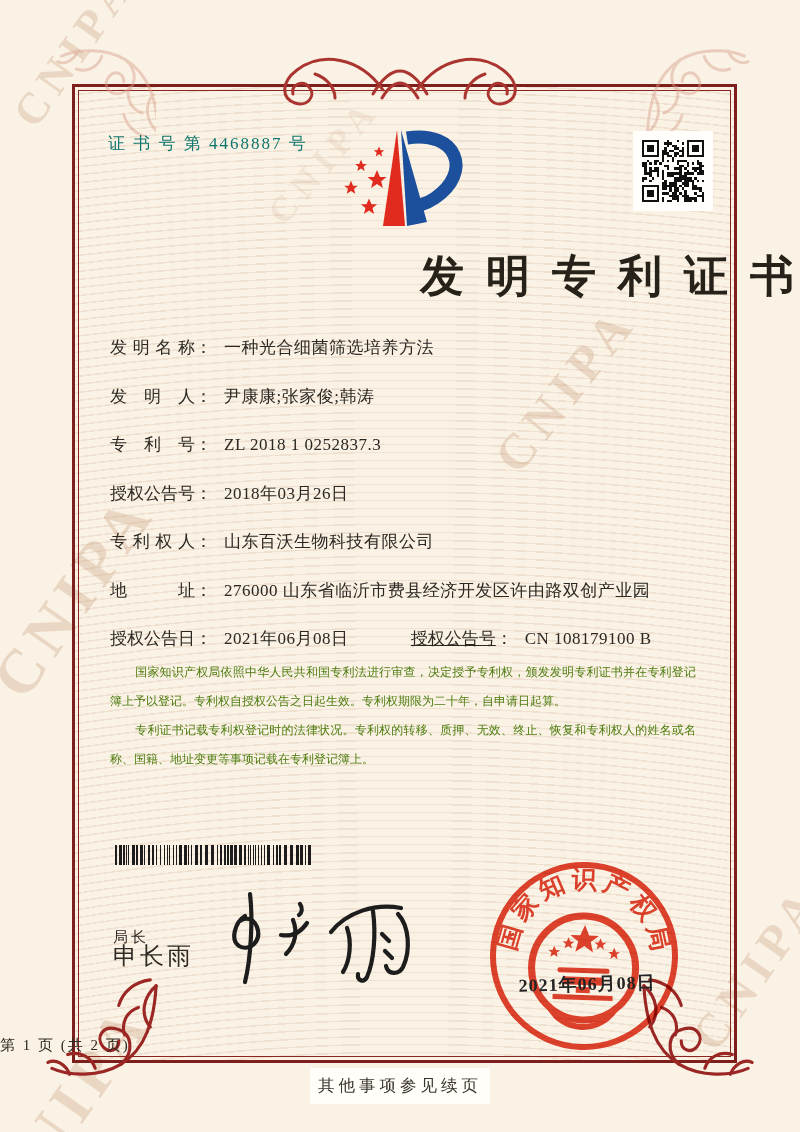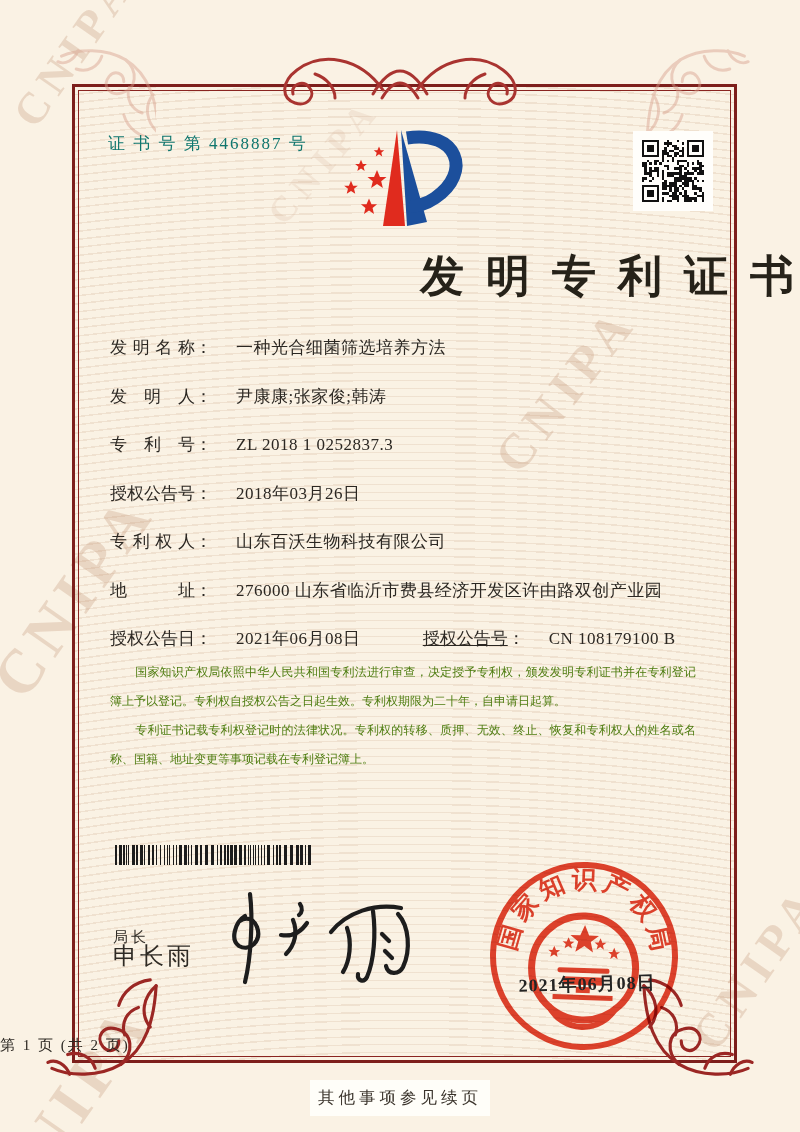--- a/index.html
+++ b/index.html
@@ -13,35 +13,35 @@
       color:rgba(196,150,120,0.30);letter-spacing:8px;pointer-events:none;white-space:nowrap;}
   .cert-no{position:absolute;left:108px;top:132px;font-size:17px;letter-spacing:2px;color:#0f766e;}
   .qr-box{position:absolute;left:633px;top:131px;width:80px;height:80px;background:#fffefb;
       display:flex;align-items:center;justify-content:center;}
   .logo{position:absolute;left:333px;top:114px;}
   .title{position:absolute;left:0;top:231px;width:100%;text-align:right;font-size:44px;font-weight:600;
       letter-spacing:22px;text-indent:22px;color:#262219;margin:16px;}
   .fields{position:absolute;left:110px;top:338px;display:flex;flex-direction:column;gap:28.5px;
       font-size:17px;line-height:20px;color:#2b2722;}
   .f-label{display:inline-block;width:85px;text-align:justify;text-align-last:justify;vertical-align:top;}
-  .f-value{margin-left:24px;letter-spacing:0.5px;}
+  .f-value{margin-left:12px;letter-spacing:0.5px;}
   .pair2{margin-left:58px;text-decoration:underline;}
   .paras{position:absolute;left:110px;top:658px;width:586px;font-size:12px;line-height:29px;
       text-align:justify;color:#4d7c0f;}
   .paras p{margin:0;text-indent:2.1em;}
   .barcode{position:absolute;left:113px;top:845px;}
   .sig-title{position:absolute;left:113px;top:928px;font-size:15px;letter-spacing:3px;}
   .sig-name{position:absolute;left:113px;top:940px;font-size:24px;letter-spacing:3px;}
   .sig-svg{position:absolute;left:215px;top:878px;}
   .seal{position:absolute;left:484px;top:856px;mix-blend-mode:multiply;opacity:0.95;}
   .seal-date{position:absolute;left:492px;top:972px;width:190px;text-align:center;font-size:18px;
       font-weight:600;letter-spacing:1px;color:#242424;transform:rotate(-1.5deg);z-index:5;}
   .page-no{position:absolute;left:0;top:1036px;width:100%;font-size:15px;letter-spacing:2px;}
   .cont-note{position:absolute;left:50%;transform:translateX(-50%);top:1068px;background:#fffef9;
-      padding:7px 8px;font-size:16.5px;letter-spacing:4px;color:#3a332b;white-space:nowrap;margin-top:12px;}
+      padding:7px 8px;font-size:16.5px;letter-spacing:4px;color:#3a332b;white-space:nowrap;}
   .flourish{position:absolute;color:#9b2724;}
   .flourish.light{color:#d8a08c;opacity:.45;}
   .top-orn{position:absolute;left:255px;top:26px;color:#a93430;}
 </style>
 </head>
 <body>
 
 <div class="page">
 
   <div class="waves"></div>

